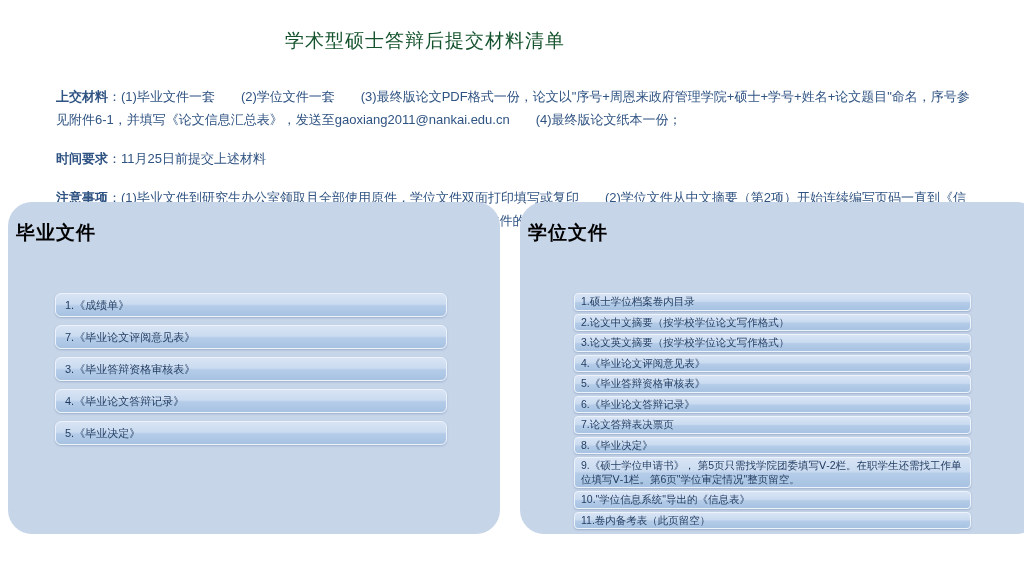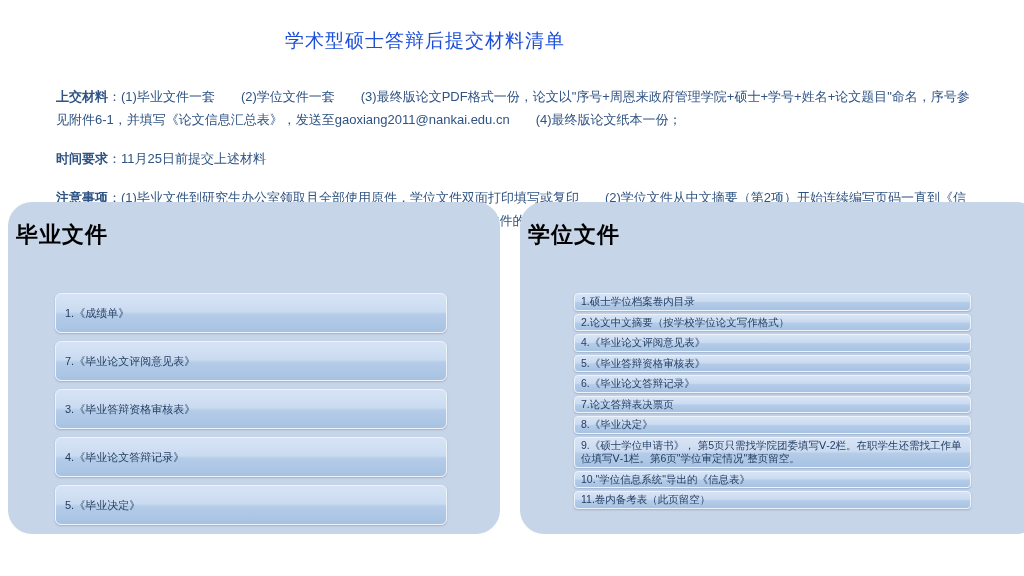--- a/index.html
+++ b/index.html
@@ -7,56 +7,56 @@
     width:1024px;height:576px;
     background:#ffffff;
     font-family:"Liberation Sans", sans-serif;
     position:relative;overflow:hidden;
     -webkit-font-smoothing:antialiased;
   }
   .page-title{
     position:absolute;top:28px;left:0;width:850px;
     text-align:center;
     font-size:19px;letter-spacing:1px;
-    color:#1d4ed8;font-weight:500;
+    color:#14532d;font-weight:500;
   }
   .notes{
     position:absolute;left:40px;top:69px;width:952px;
     font-size:13px;line-height:23px;
     color:#2f5382;
   }
   .notes p{margin:16px;}
   .note-label{font-weight:bold;}
   .panel{
     position:absolute;top:202px;width:492px;height:332px;
     background:#c7d5e9;
     border-radius:24px;
   }
   .panel-left{left:8px;}
   .panel-right{left:520px;padding-left:28px;}
   .panel-title{
     position:absolute;left:8px;top:18px;
-    font-size:22px;font-weight:bold;color:#000000;
+    font-size:19px;font-weight:bold;color:#000000;
     letter-spacing:1px;
   }
   .doc-list{
     position:absolute;top:91px;
     display:flex;flex-direction:column;
   }
   .list-grad{left:47px;width:392px;gap:8px;}
   .list-degree{left:54px;width:397px;gap:3px;}
   .doc-box{
     background:linear-gradient(180deg,#d8e4f5 0%,#cadbf0 46%,#b4cce8 54%,#a7c2e2 100%);
     border:1px solid #edf3fb;
     box-shadow:0 1px 2px rgba(80,110,150,0.35);
     color:#1f3a5f;
     box-sizing:border-box;
   }
   .list-grad .doc-box{
-    height:40px;border-radius:6px;
+    height:24px;border-radius:6px;
     display:flex;align-items:center;
     padding:0 9px;font-size:11px;
   }
   .list-degree .doc-box{
     border-radius:4px;
     padding:1px 6px;
     font-size:10.5px;line-height:13.5px;
     min-height:13.5px;
   }
 </style>
@@ -102,20 +102,23 @@
   <div class="doc-list list-degree">
 
       <div class="doc-box">
         <span>1.硕士学位档案卷内目录</span>
       </div>
 
       <div class="doc-box">
         <span>2.论文中文摘要（按学校学位论文写作格式）</span>
       </div>
 
+      <div class="doc-box">
+        <span>3.论文英文摘要（按学校学位论文写作格式）</span>
+      </div>
 
       <div class="doc-box">
         <span>4.《毕业论文评阅意见表》</span>
       </div>
 
       <div class="doc-box">
         <span>5.《毕业答辩资格审核表》</span>
       </div>
 
       <div class="doc-box">

